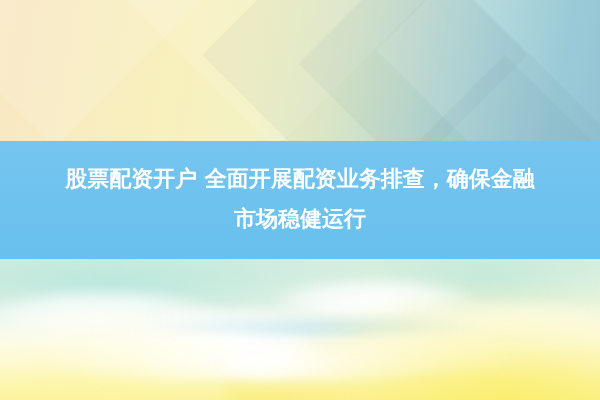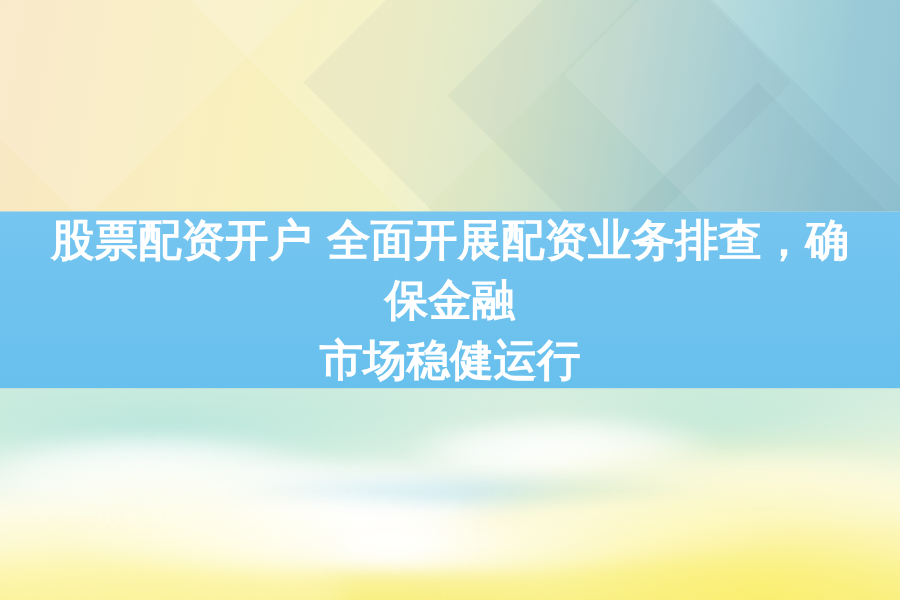--- a/index.html
+++ b/index.html
@@ -96,21 +96,21 @@
     justify-content: center;
   }
   .headline {
     width: 560px;
     margin: 0;
     padding: 0;
     text-align: center;
     color: #ffffff;
     font-family: "DejaVu Sans", "Liberation Sans", sans-serif;
     font-weight: 700;
-    font-size: 29px;
+    font-size: 22px;
     line-height: 40px;
     letter-spacing: 0px;
     white-space: pre-line;
     text-rendering: geometricPrecision;
   }
 
   
   .sky-panel {
     position: absolute;
     left: 0;

